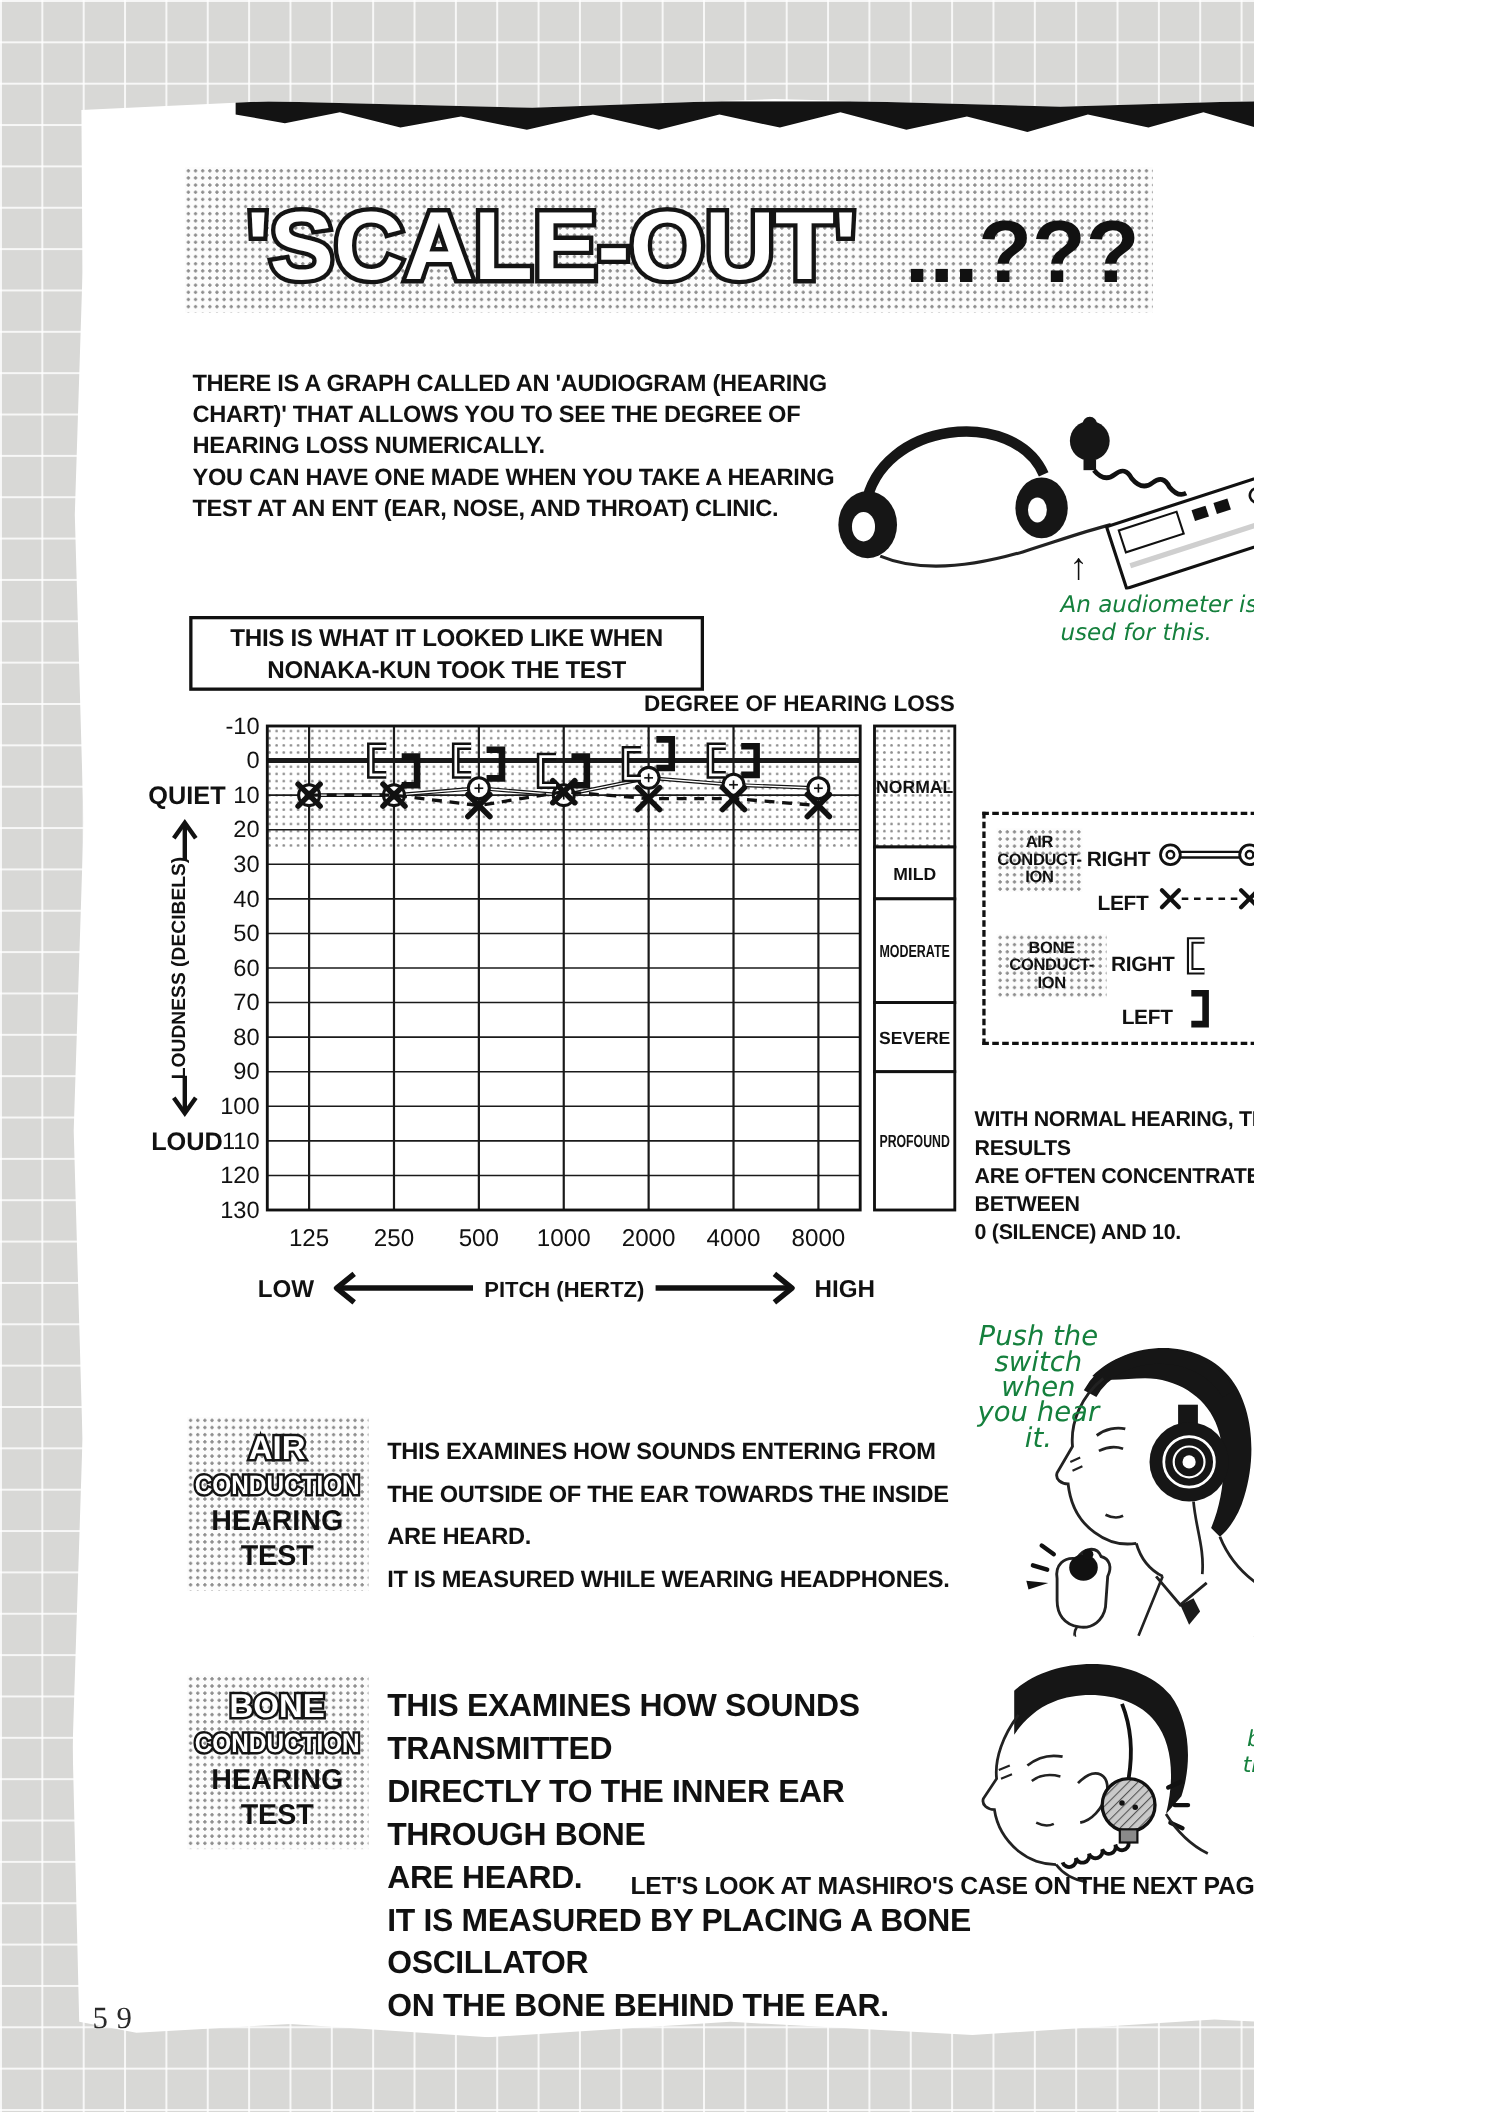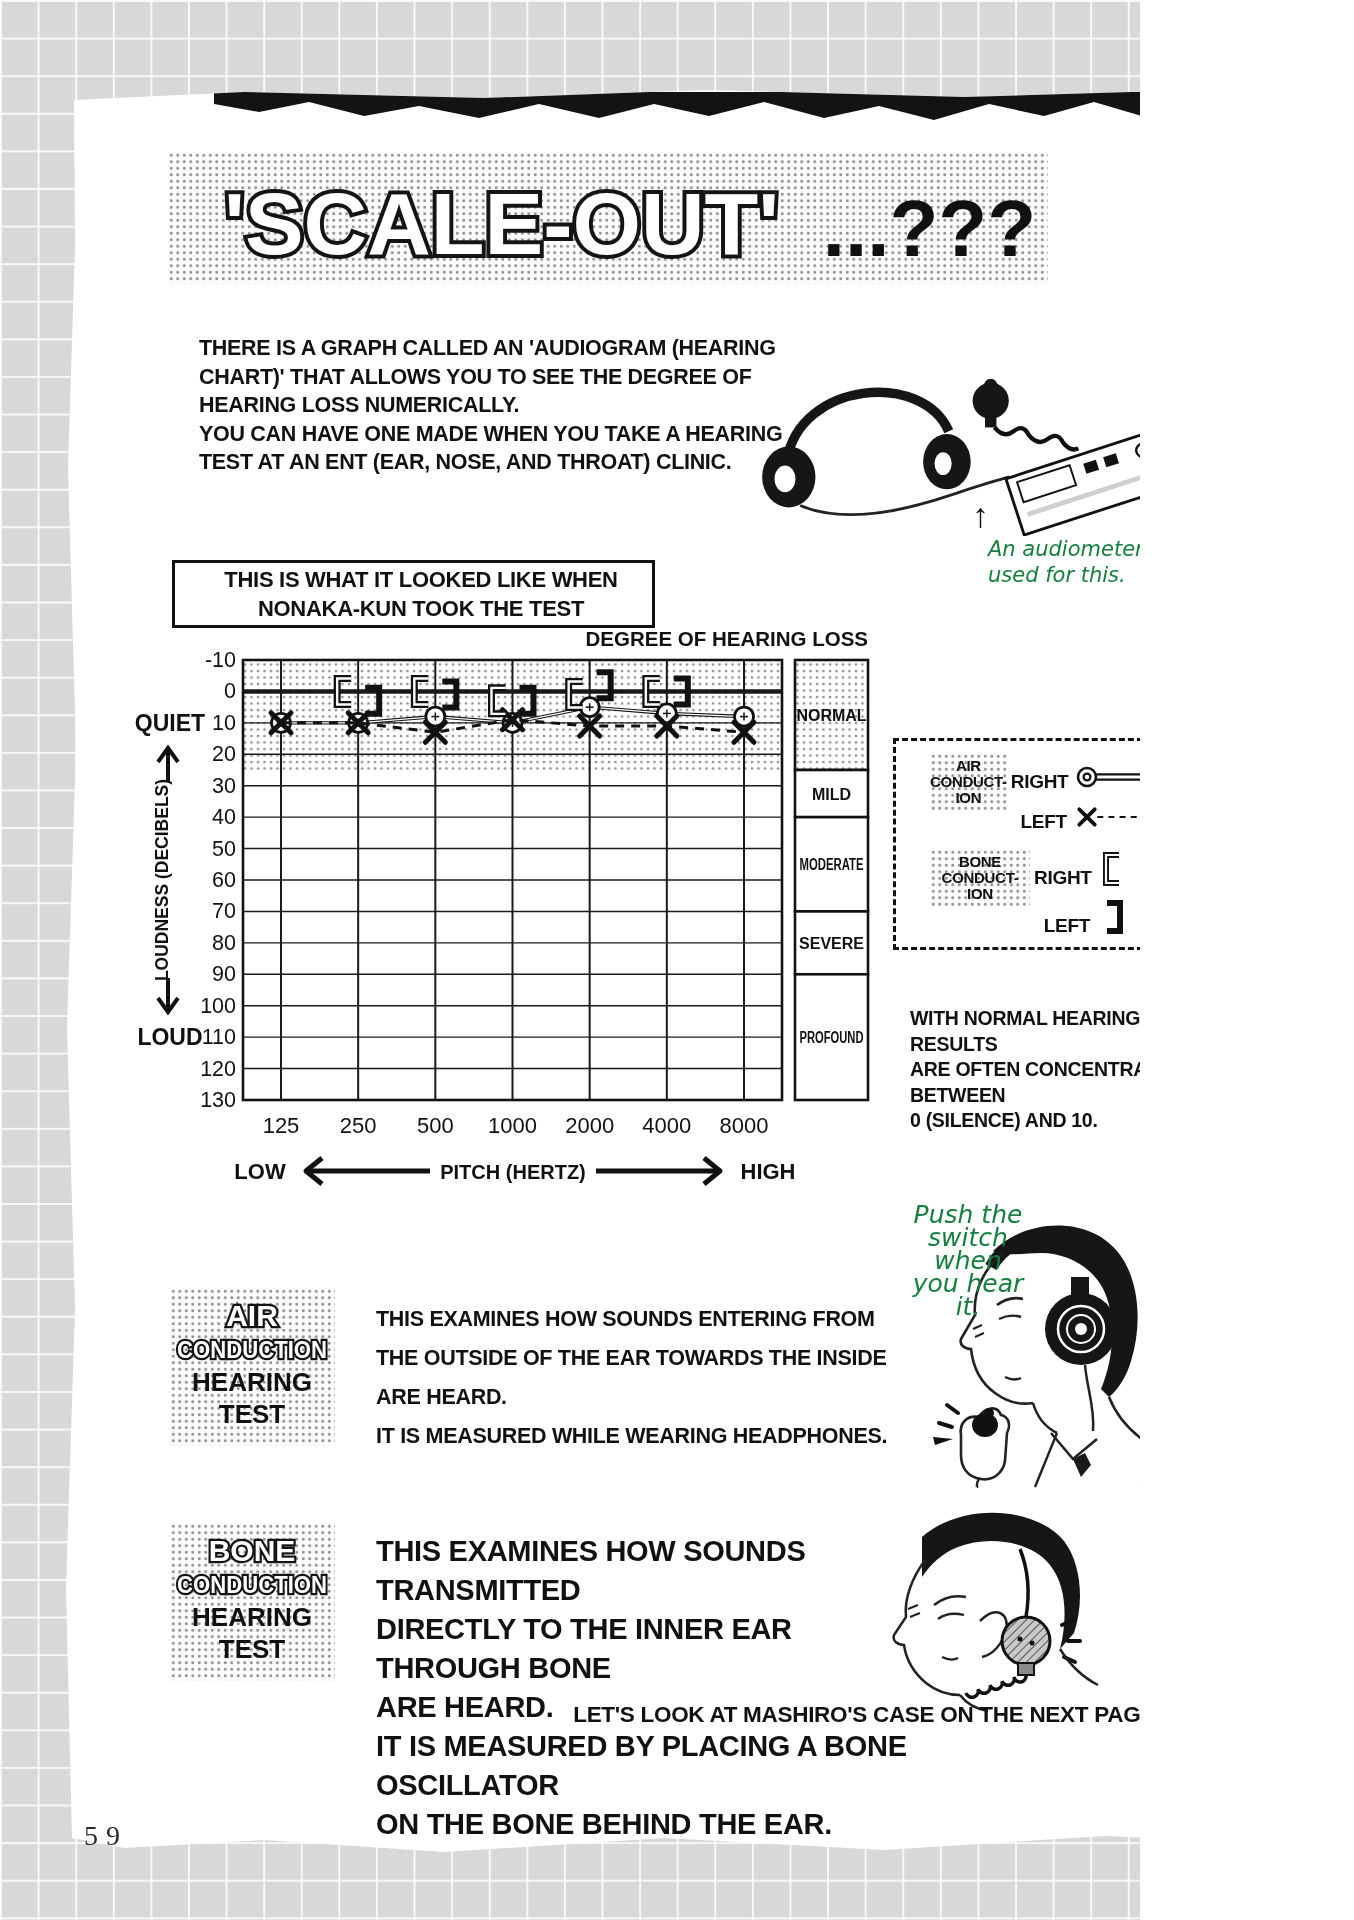--- a/index.html
+++ b/index.html
@@ -14,29 +14,29 @@
   #page{
     position:absolute;left:64px;top:88px;width:1222px;height:1768px;background:#fff;
     clip-path:polygon(10px 12px,180px 4px,420px 10px,640px 2px,900px 9px,1100px 3px,1212px 10px,
       1218px 180px,1210px 420px,1219px 700px,1211px 980px,1220px 1260px,1212px 1540px,1218px 1756px,
       1040px 1748px,820px 1762px,600px 1750px,380px 1764px,200px 1752px,60px 1760px,8px 1750px,
       2px 1500px,11px 1220px,3px 940px,12px 660px,4px 380px,11px 160px);
   }
   .abs{position:absolute;}
   .comic{font-family:"Liberation Sans",sans-serif;font-weight:bold;color:#111;letter-spacing:-.3px;}
   .hand{font-family:"DejaVu Sans",sans-serif;font-style:italic;color:#15803d;}
-  .pre{white-space:pre-line;margin-left:24px;}
+  .pre{white-space:pre-line;}
   .dots{background-color:#fcfcfc;background-image:radial-gradient(circle,#8d8d8d 1.25px,transparent 1.45px);background-size:6.5px 6.5px;}
   #title-box{left:104px;top:64px;width:880px;height:132px;}
   #intro{left:111px;top:246px;width:640px;font-size:21.5px;line-height:28.5px;}
   #audiometer-illo{left:676px;top:248px;width:450px;height:200px;}
   #audiometer-arrow{left:908px;top:408px;font-size:34px;font-weight:bold;color:#111;}
   #audiometer-caption{left:900px;top:448px;width:250px;font-size:21px;line-height:26px;}
   #chart-header{left:108px;top:472px;width:462px;height:62px;border:3px solid #111;background:#fff;
-    display:flex;flex-direction:column;justify-content:center;align-items:center;font-size:22px;line-height:29px;padding-left:15px;}
+    display:flex;flex-direction:column;justify-content:center;align-items:center;font-size:22px;line-height:29px;}
   #audiogram{left:36px;top:542px;width:780px;height:580px;}
   #audiogram text{font-family:"Liberation Sans",sans-serif;fill:#111;}
   #legend{left:829px;top:650px;width:268px;height:212px;border:3px dashed #111;box-sizing:border-box;padding:12px 10px;}
   .legend-section{display:flex;align-items:flex-start;}
   .legend-chip{width:100px;font-size:15px;line-height:16px;text-align:center;padding:5px 0;margin-right:4px;}
   .legend-rows{flex:1;}
   .legend-row{display:flex;align-items:flex-end;height:40px;}
   .legend-side{width:56px;text-align:right;font-size:19px;margin-right:8px;}
   #normal-note{left:822px;top:918px;width:360px;font-size:19.5px;line-height:25.5px;}
   .test-label-box{width:165px;height:158px;}

